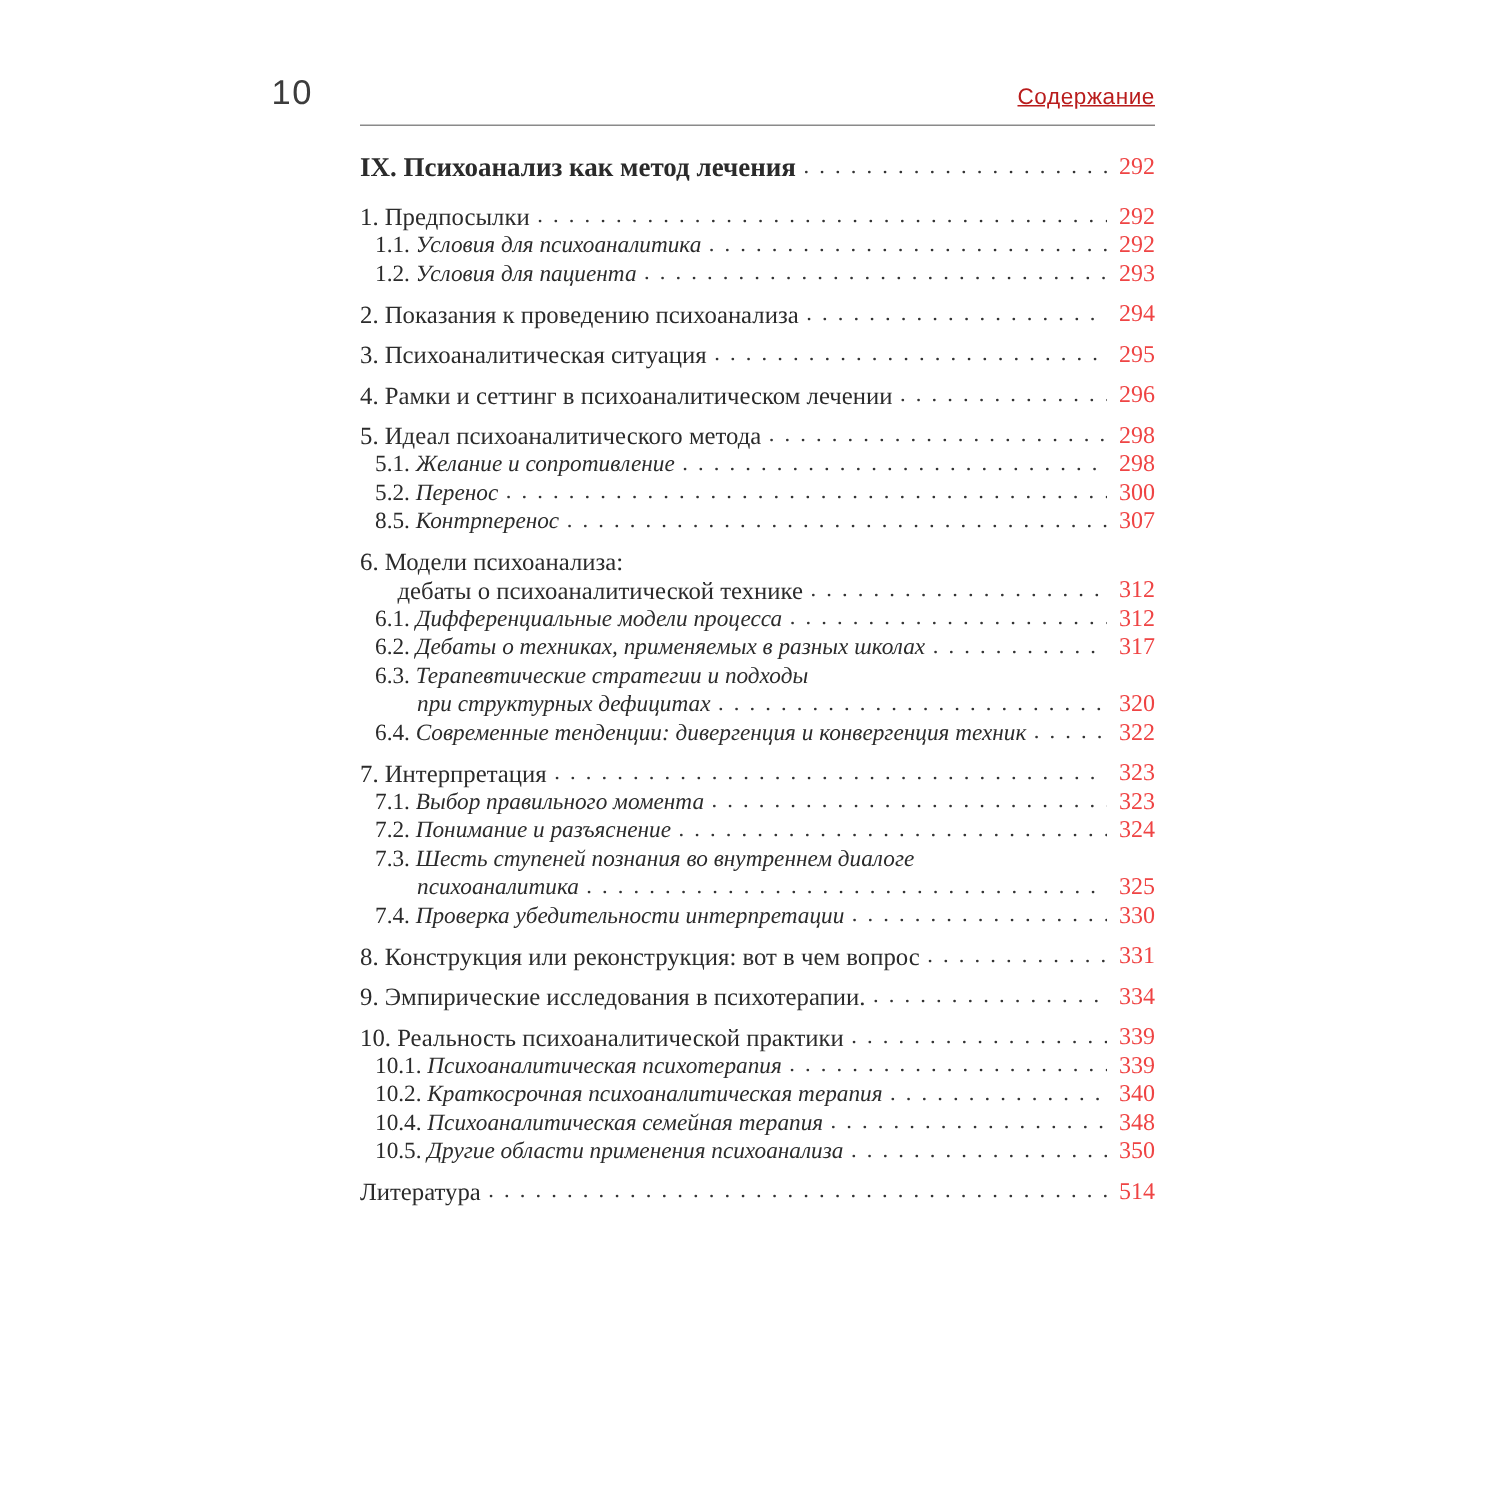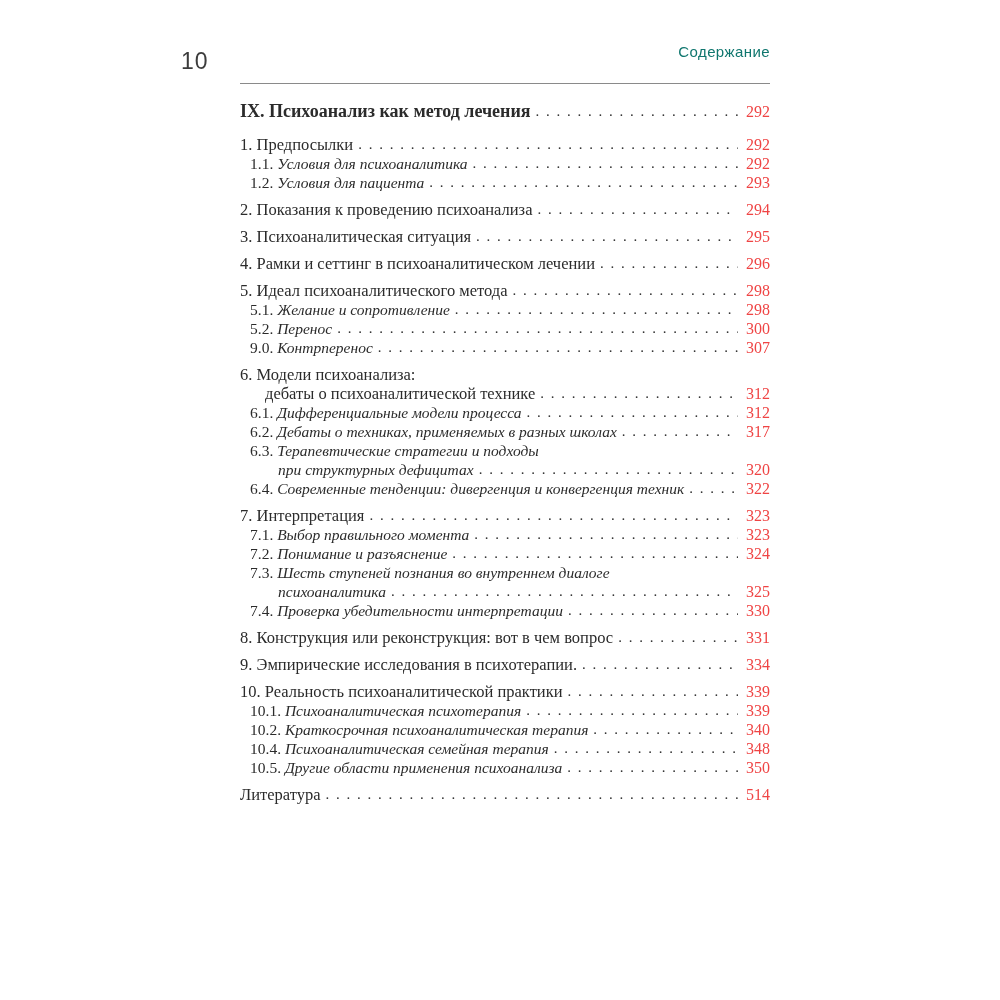--- a/index.html
+++ b/index.html
@@ -13,24 +13,25 @@
   .sheet { position: relative; width: 1000px; height: 1000px; }
 
   
   .pagenum {
     position: absolute; left: 181px; top: 48px;
     font-family: "Liberation Sans", sans-serif;
     font-size: 23px; font-weight: 300; letter-spacing: 1px;
     color: #3c3c3c;
   }
   .runhead {
-    position: absolute; right: 230px; top: 43px;
+    position: absolute; right: 230px; top: 56px;
     font-family: "Liberation Sans", sans-serif;
     font-size: 15px; font-weight: 300; letter-spacing: 0.4px;
-    color: #0f766e;
+    color: #b91c1c;
+    text-decoration: underline;
   }
   .rule {
     position: absolute; left: 240px; top: 83px; width: 530px;
     border-top: 1.6px solid var(--rule, #8a8a8a);
   }
 
   
   .toc {
     position: absolute; left: 240px; top: 102px; width: 530px;
     font-size: 16.5px; line-height: 19px;
@@ -109,21 +110,21 @@
         <span class="txt"><span class="num">5.1. </span><span>Желание и сопротивление</span></span>
         <span class="dots"></span>
         <span class="pg">298</span>
       </div>
       <div class="row sub">
         <span class="txt"><span class="num">5.2. </span><span>Перенос</span></span>
         <span class="dots"></span>
         <span class="pg">300</span>
       </div>
       <div class="row sub">
-        <span class="txt"><span class="num">9.0. </span><span>Контрперенос</span></span>
+        <span class="txt"><span class="num">8.5. </span><span>Контрперенос</span></span>
         <span class="dots"></span>
         <span class="pg">307</span>
       </div>
       <div class="row main gap">
         <span class="txt">6. Модели психоанализа:</span>
       </div>
       <div class="row cont-main">
         <span class="txt">дебаты о психоаналитической технике</span>
         <span class="dots"></span>
         <span class="pg">312</span>

